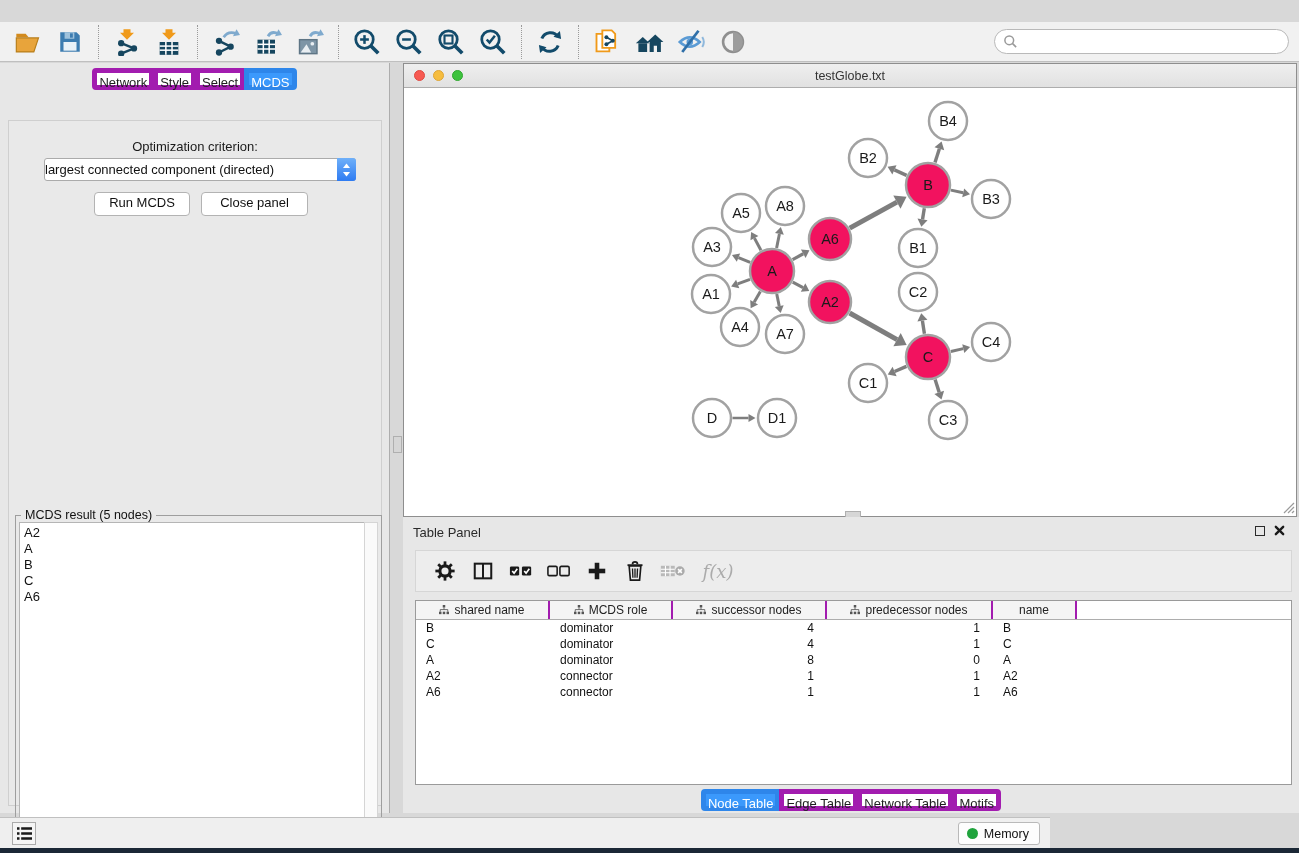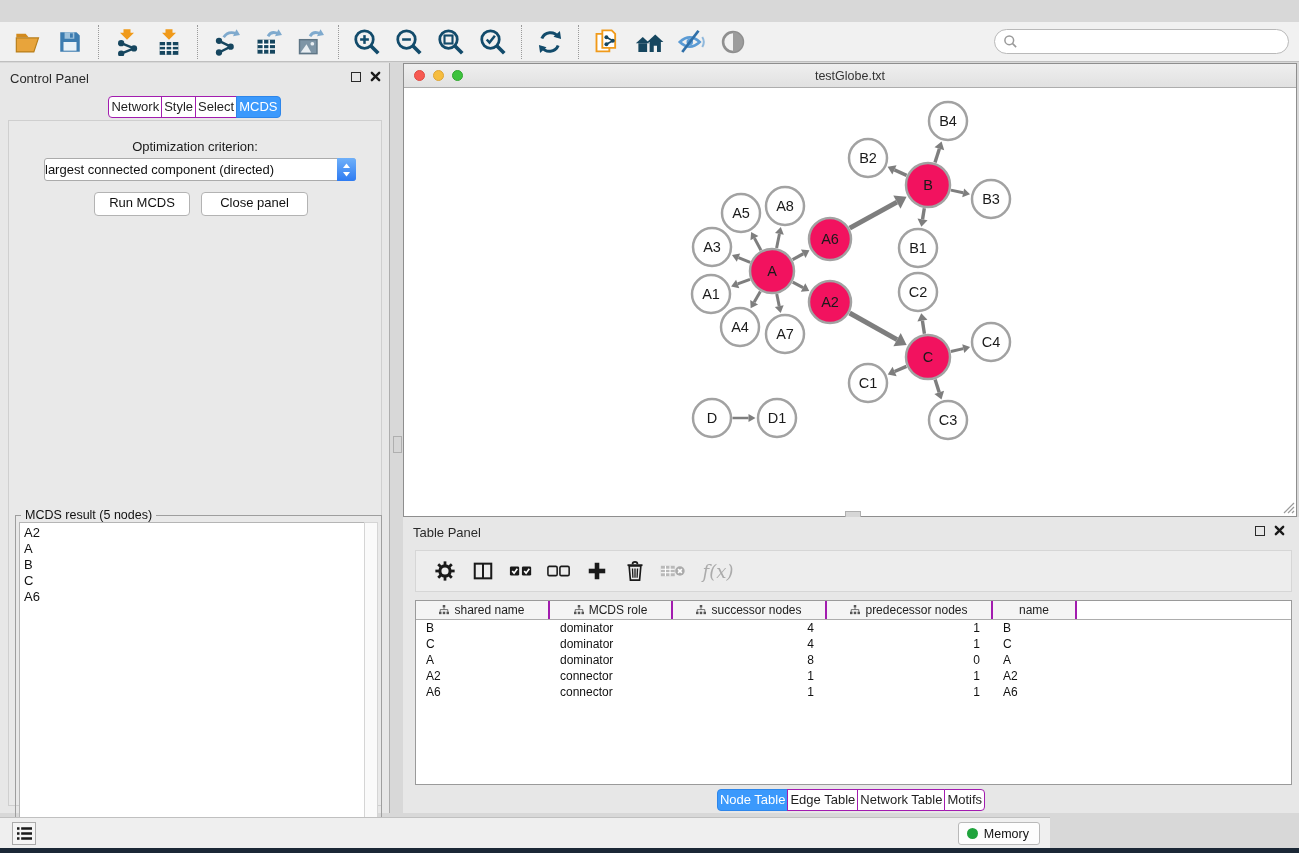--- a/index.html
+++ b/index.html
@@ -28,21 +28,21 @@
     background:#fff; border:1px solid #B9B9B9; border-radius:13px; display:flex; align-items:center; padding-left:8px; }
   .search-wrap input { border:none; outline:none; flex:1; height:20px; font-size:13px; background:transparent; font-family:"Liberation Sans",sans-serif; }
 
   
   .control-panel { position:absolute; left:0; top:63px; width:390px; height:750px;
     background:#E7E7E7; border-right:1px solid #ADADAD; }
   .panel-head { position:relative; height:28px; }
   .panel-title { position:absolute; left:10px; top:8px; font-size:13px; color:#2A2A2A; }
   .panel-btns { position:absolute; right:8px; top:8px; display:flex; gap:9px; align-items:center; }
   .seg { display:flex; justify-content:center; margin-top:5px; }
-  .seg .tab { height:22px; line-height:20px; padding:0 2px; background:#fff; border:1px solid #a21caf;
+  .seg .tab { height:22px; line-height:20px; padding:0 2px; background:#fff; border:5px solid #a21caf;
     margin-left:-1px; font-size:13px; color:#1F1F1F; cursor:default; }
   .seg .tab:first-child { border-radius:4px 0 0 4px; margin-left:0; }
   .seg .tab:last-child { border-radius:0 4px 4px 0; }
   .seg .tab.sel { background:#3B99FC; border-color:#2E86EA; color:#fff; }
   .inner-panel { position:absolute; left:8px; top:57px; width:374px; height:686px;
     background:#E9E9E9; border:1px solid #CFCFCF; }
   .opt-label { margin-top:18px; text-align:center; font-size:13px; color:#1A1A1A; }
   .dropdown { position:absolute; left:35px; top:37px; width:312px; height:23px; background:#fff;
     border:1px solid #ABABAB; border-radius:3px; display:flex; align-items:center; }
   .dropdown .dval { flex:1; font-size:13px; color:#111; white-space:nowrap; overflow:hidden; }
@@ -280,32 +280,20 @@
     <div class="search-wrap">
       <svg width="15" height="15" viewBox="0 0 24 24">
         <circle cx="10" cy="10" r="7" stroke="#9A9A9A" stroke-width="2.4" fill="none"></circle>
         <line x1="15" y1="15" x2="21" y2="21" stroke="#9A9A9A" stroke-width="2.6"></line>
       </svg>
       <input type="text" placeholder="" style="">
     </div>
   </div>
 
   <div class="control-panel">
-    <div class="panel-head">
-      <div class="panel-title">Control Panel</div>
-      <div class="panel-btns">
-        <div class="float-ic"></div>
-        <svg width="11" height="11" viewBox="0 0 12 12">
-          <g stroke="#1A1A1A" stroke-width="2.6" stroke-linecap="round">
-              <line x1="2" y1="2" x2="10" y2="10"></line>
-              <line x1="10" y1="2" x2="2" y2="10"></line>
-            </g>
-        </svg>
-      </div>
-    </div>
     <div class="seg">
       <div class="tab">Network</div>
       <div class="tab">Style</div>
       <div class="tab">Select</div>
       <div class="tab sel">MCDS</div>
     </div>
     <div class="inner-panel">
       <div class="opt-label">Optimization criterion:</div>
       <div class="dropdown">
         <div class="dval">largest connected component (directed)</div>

